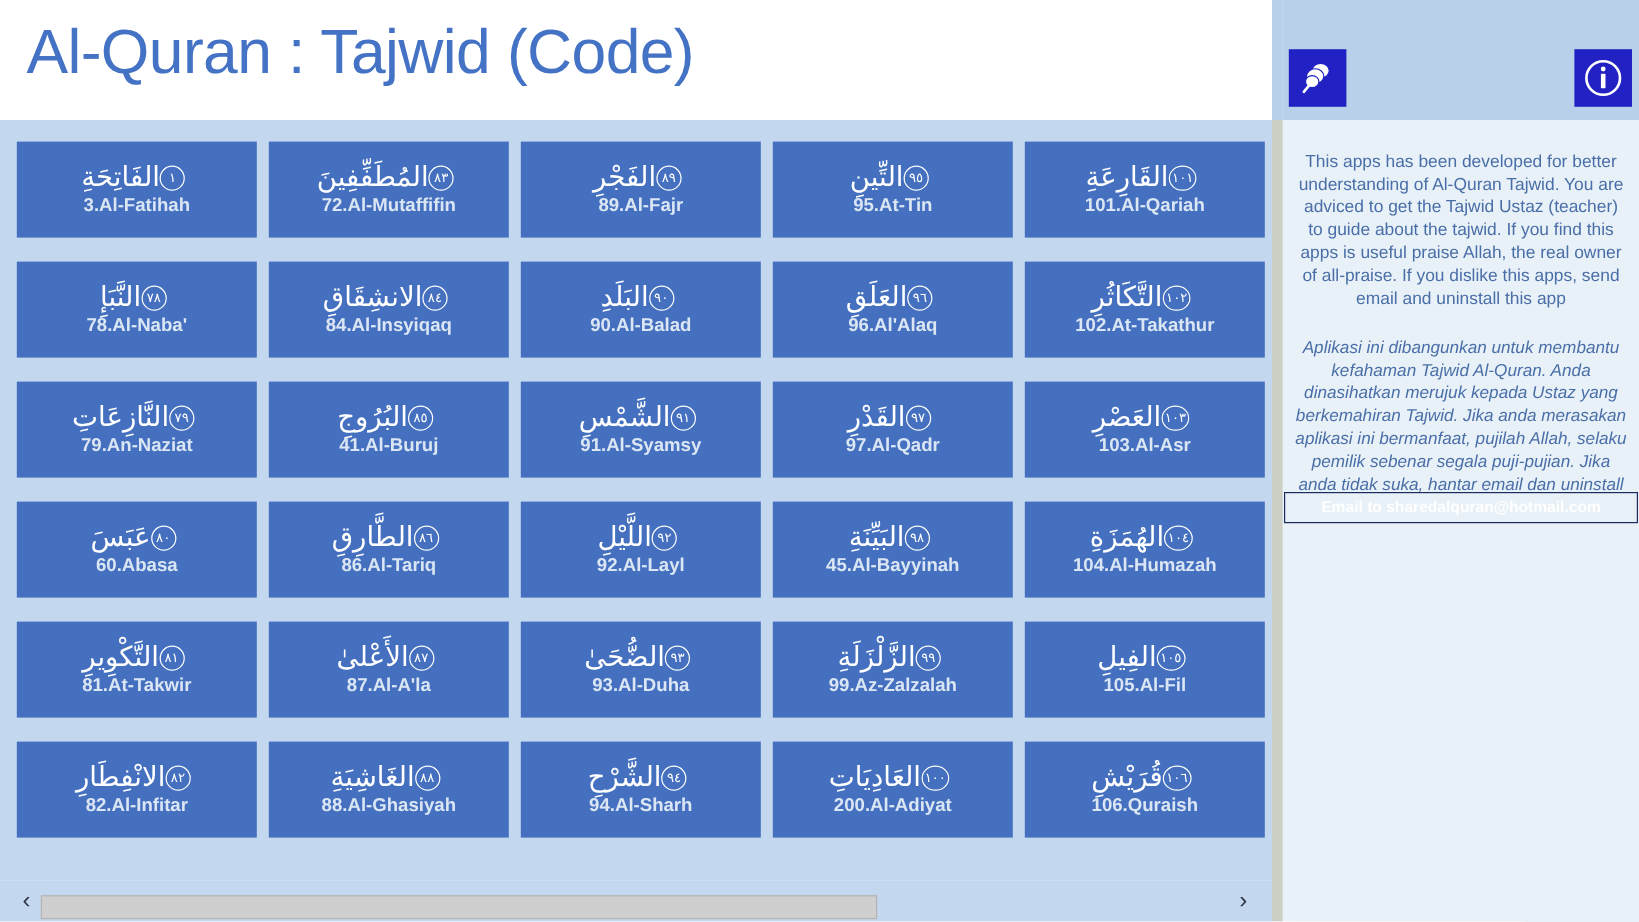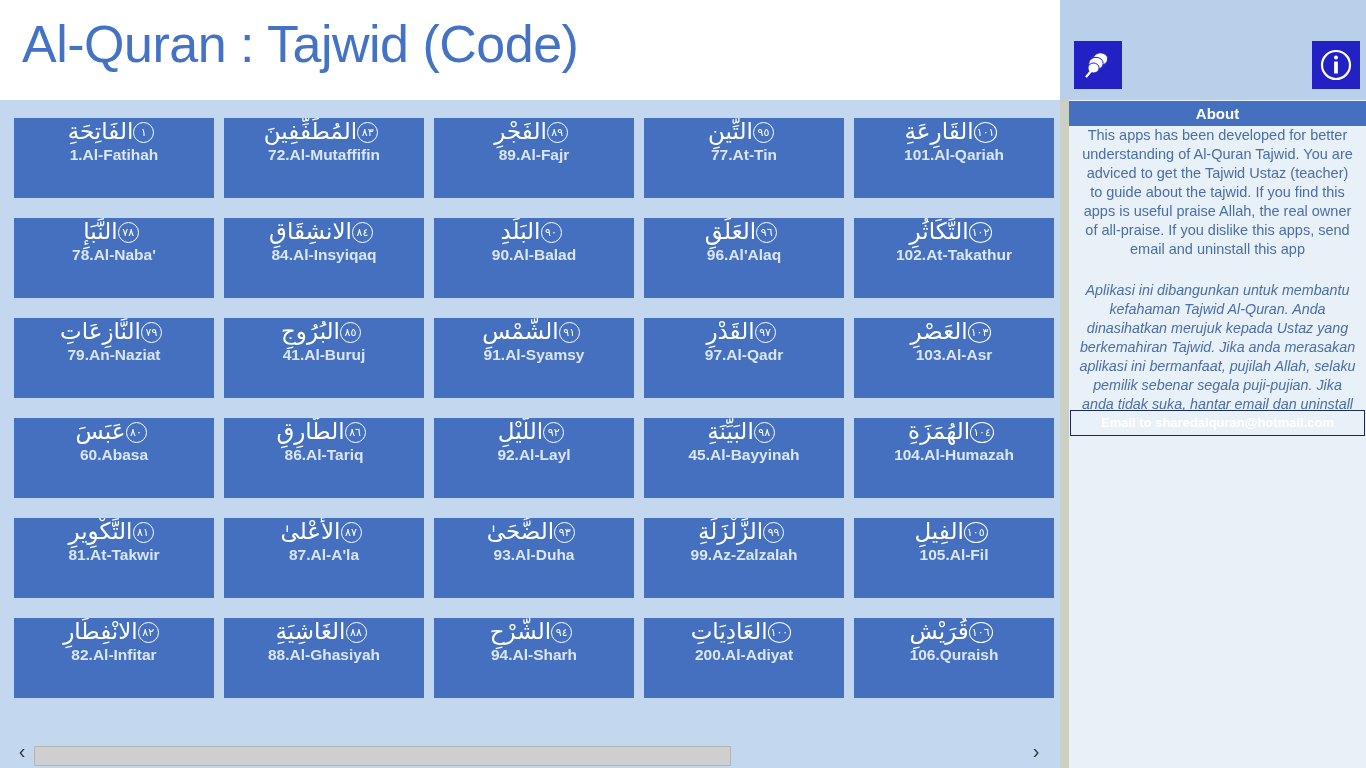--- a/index.html
+++ b/index.html
@@ -57,21 +57,21 @@
     grid-auto-rows: 80px;
     column-gap: 10px;
     row-gap: 20px;
   }
 
   .tile {
     background: #4470bf;
     display: flex;
     flex-direction: column;
     align-items: center;
-    justify-content: flex-start;
+    justify-content: center;
     cursor: pointer;
     overflow: hidden;
   }
   .tile-arabic {
     direction: rtl;
     font-family: "DejaVu Sans", sans-serif;
     font-size: 23px;
     line-height: 1.15;
     color: #ffffff;
     white-space: nowrap;
@@ -242,33 +242,33 @@
 <div id="app">
 
   <div id="header">
     <div id="page-title">Al-Quran : Tajwid (Code)</div>
   </div>
 
   <div id="grid-area">
     <div id="tile-grid">
         <div class="tile">
           <div class="tile-arabic"><span class="tile-medallion" style="margin-right: 6px;"><span style="display: inline-block; border: 1.2px solid rgb(255, 255, 255); border-radius: 50%; min-width: 21px; height: 21px; line-height: 19px; font-size: 11px; text-align: center; padding: 0px 2px; box-sizing: border-box; vertical-align: middle; color: rgb(255, 255, 255);">١</span></span><div class="tile-arabic" style="display: inline;">الفَاتِحَةِ</div></div>
-          <div class="tile-label">1.Al-Fatihah</div>
+          <div class="tile-label">3.Al-Fatihah</div>
         </div>
         <div class="tile">
           <div class="tile-arabic"><span class="tile-medallion" style="margin-right: 6px;"><span style="display: inline-block; border: 1.2px solid rgb(255, 255, 255); border-radius: 50%; min-width: 21px; height: 21px; line-height: 19px; font-size: 11px; text-align: center; padding: 0px 2px; box-sizing: border-box; vertical-align: middle; color: rgb(255, 255, 255);">٨٣</span></span><div class="tile-arabic" style="display: inline;">المُطَفِّفِينَ</div></div>
           <div class="tile-label">72.Al-Mutaffifin</div>
         </div>
         <div class="tile">
           <div class="tile-arabic"><span class="tile-medallion" style="margin-right: 6px;"><span style="display: inline-block; border: 1.2px solid rgb(255, 255, 255); border-radius: 50%; min-width: 21px; height: 21px; line-height: 19px; font-size: 11px; text-align: center; padding: 0px 2px; box-sizing: border-box; vertical-align: middle; color: rgb(255, 255, 255);">٨٩</span></span><div class="tile-arabic" style="display: inline;">الفَجْرِ</div></div>
           <div class="tile-label">89.Al-Fajr</div>
         </div>
         <div class="tile">
           <div class="tile-arabic"><span class="tile-medallion" style="margin-right: 6px;"><span style="display: inline-block; border: 1.2px solid rgb(255, 255, 255); border-radius: 50%; min-width: 21px; height: 21px; line-height: 19px; font-size: 11px; text-align: center; padding: 0px 2px; box-sizing: border-box; vertical-align: middle; color: rgb(255, 255, 255);">٩٥</span></span><div class="tile-arabic" style="display: inline;">التِّينِ</div></div>
-          <div class="tile-label">77.At-Tin</div>
+          <div class="tile-label">95.At-Tin</div>
         </div>
         <div class="tile">
           <div class="tile-arabic"><span class="tile-medallion" style="margin-right: 6px;"><span style="display: inline-block; border: 1.2px solid rgb(255, 255, 255); border-radius: 50%; min-width: 21px; height: 21px; line-height: 19px; font-size: 11px; text-align: center; padding: 0px 2px; box-sizing: border-box; vertical-align: middle; color: rgb(255, 255, 255);">١٠١</span></span><div class="tile-arabic" style="display: inline;">القَارِعَةِ</div></div>
           <div class="tile-label">101.Al-Qariah</div>
         </div>
         <div class="tile">
           <div class="tile-arabic"><span class="tile-medallion" style="margin-right: 6px;"><span style="display: inline-block; border: 1.2px solid rgb(255, 255, 255); border-radius: 50%; min-width: 21px; height: 21px; line-height: 19px; font-size: 11px; text-align: center; padding: 0px 2px; box-sizing: border-box; vertical-align: middle; color: rgb(255, 255, 255);">٧٨</span></span><div class="tile-arabic" style="display: inline;">النَّبَإِ</div></div>
           <div class="tile-label">78.Al-Naba'</div>
         </div>
         <div class="tile">
@@ -393,21 +393,20 @@
       </div>
       <div id="info-button" class="icon-button">
         <svg width="34" height="34" viewBox="0 0 34 34">
           <circle cx="17" cy="17" r="14" fill="none" stroke="#ffffff" stroke-width="2.2"></circle>
           <circle cx="17" cy="9.5" r="2" fill="#ffffff"></circle>
           <rect x="15.1" y="13.5" width="3.8" height="12" rx="0.6" fill="#ffffff"></rect>
         </svg>
       </div>
     </div>
 
-    <div id="about-header">About</div>
 
     <div id="about-body">
       <p id="about-en">This apps has been developed for better understanding of Al-Quran Tajwid. You are adviced to get the Tajwid Ustaz (teacher) to guide about the tajwid. If you find this apps is useful praise Allah, the real owner of all-praise. If you dislike this apps, send email and uninstall this app</p>
       <p id="about-ms">Aplikasi ini dibangunkan untuk membantu kefahaman Tajwid Al-Quran. Anda dinasihatkan merujuk kepada Ustaz yang berkemahiran Tajwid. Jika anda merasakan aplikasi ini bermanfaat, pujilah Allah, selaku pemilik sebenar segala puji-pujian. Jika anda tidak suka, hantar email dan uninstall applikasi ini.</p>
     </div>
 
     <div id="email-button">Email to sharedalquran@hotmail.com</div>
   </div>
 
 </div>

